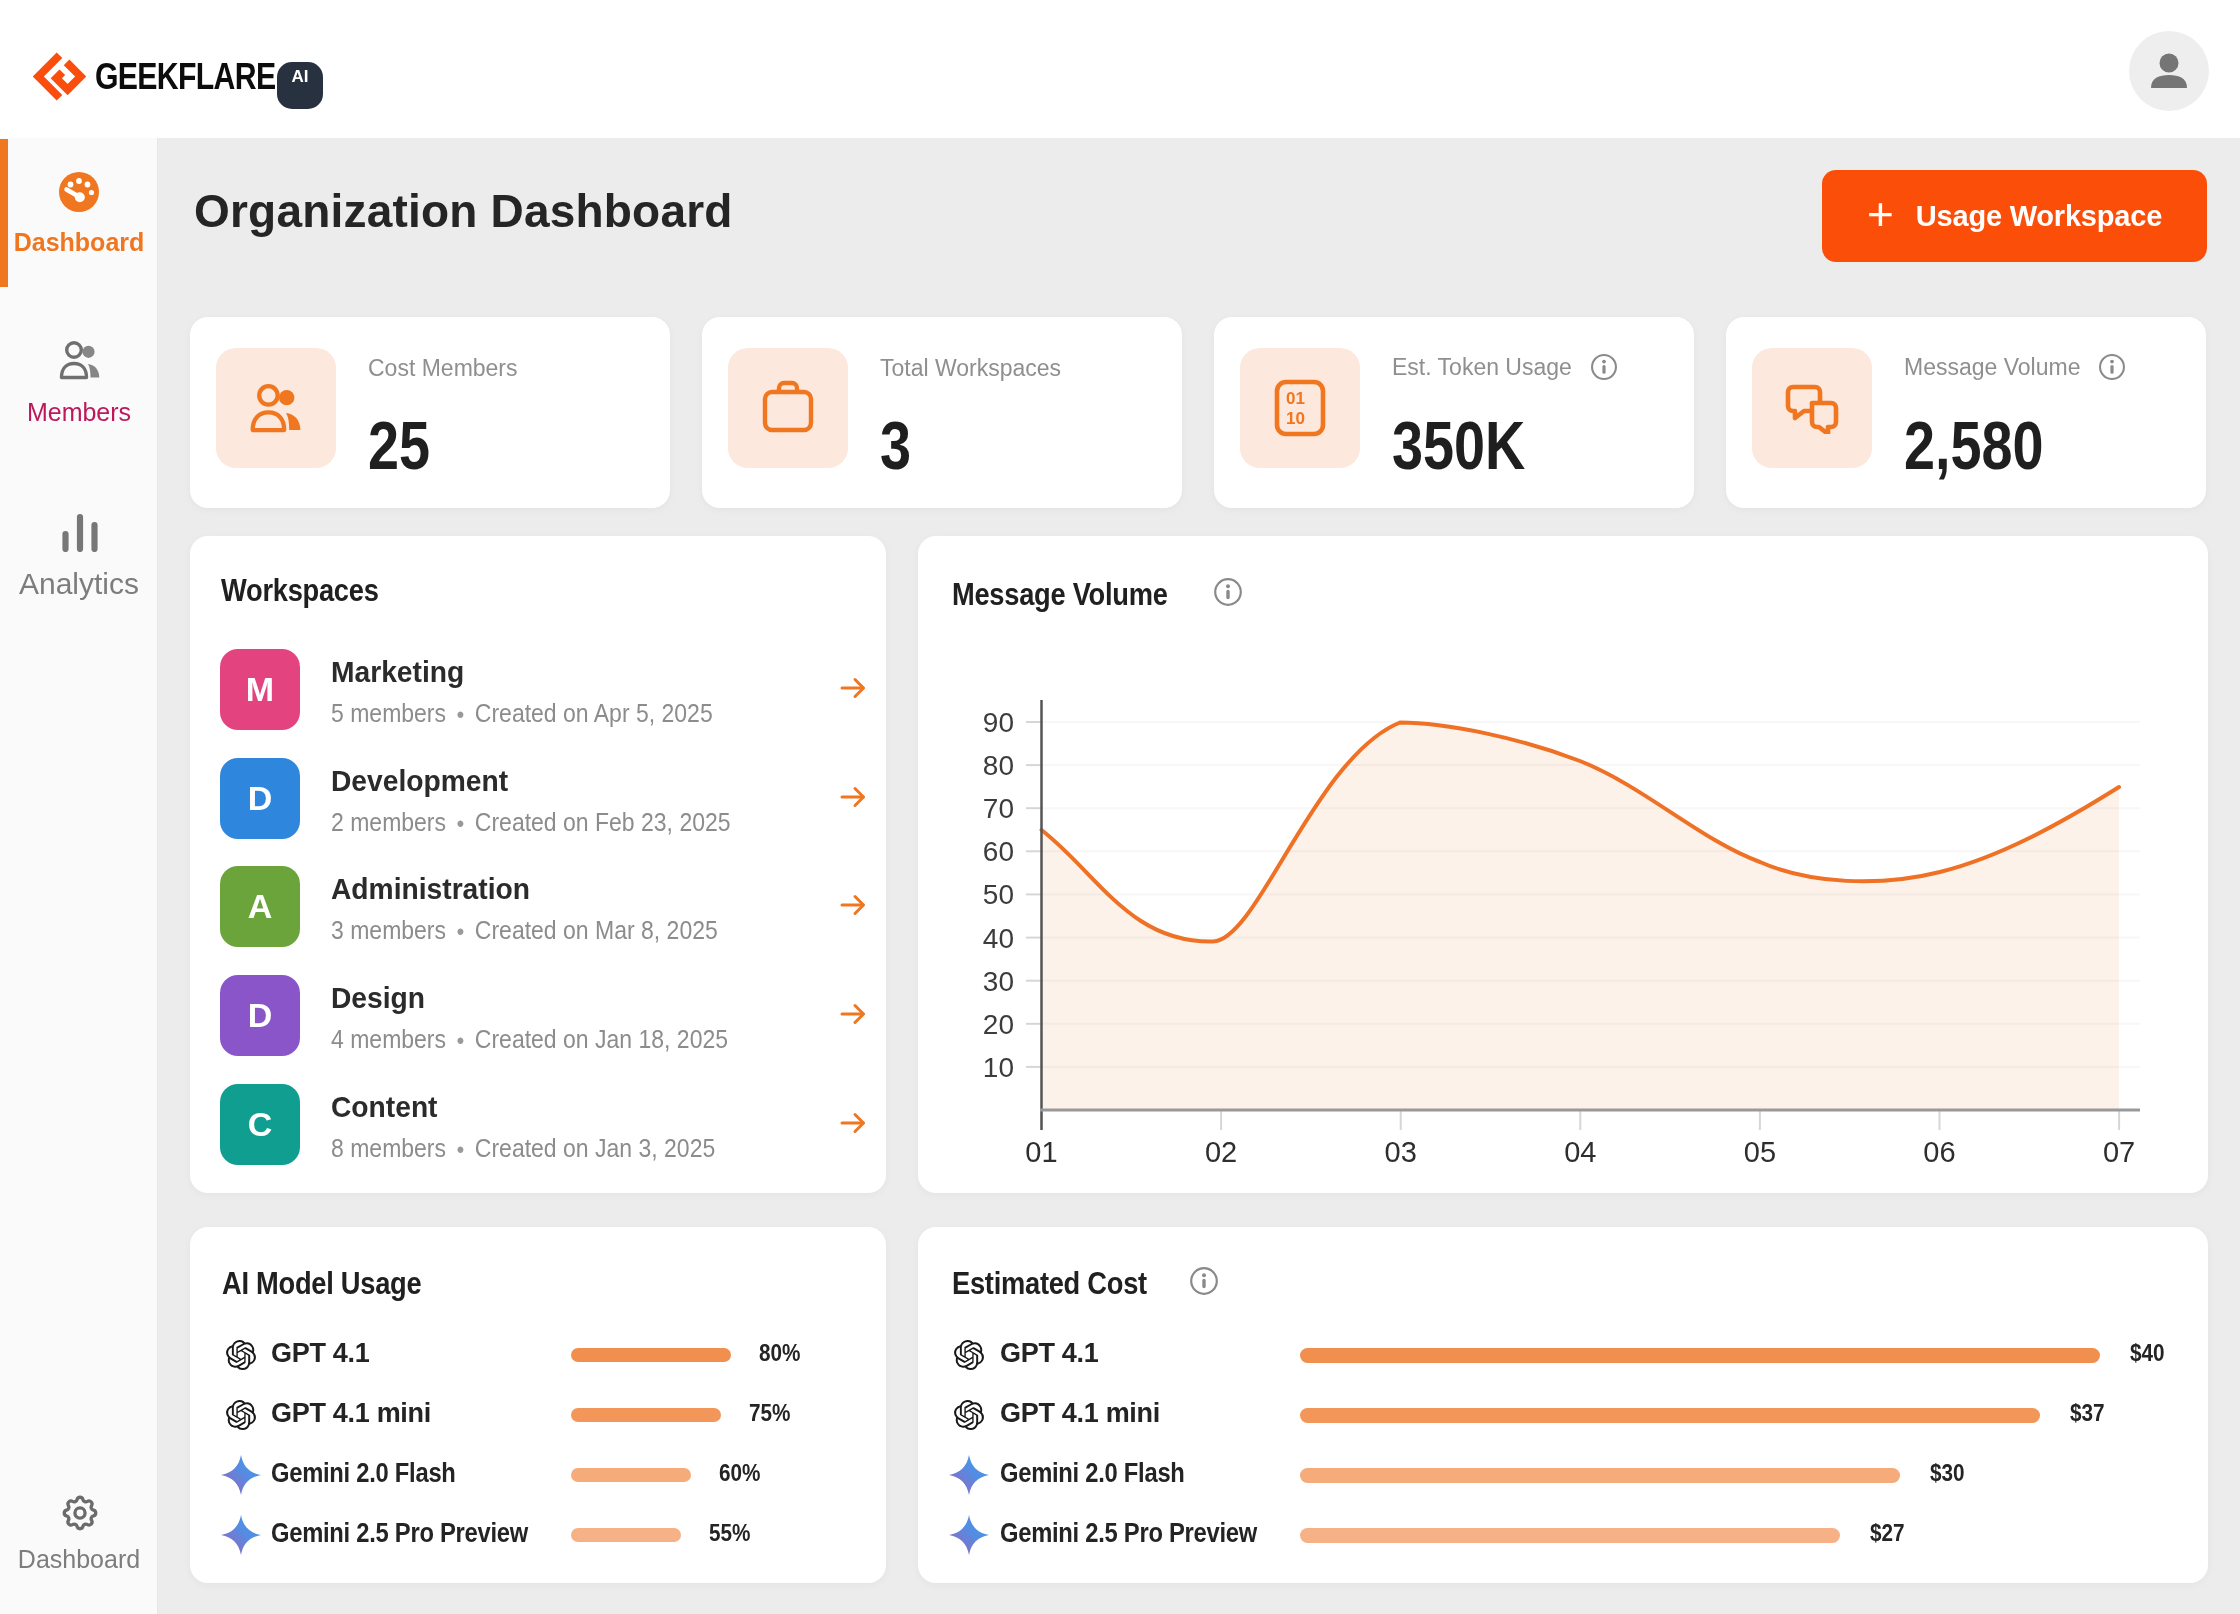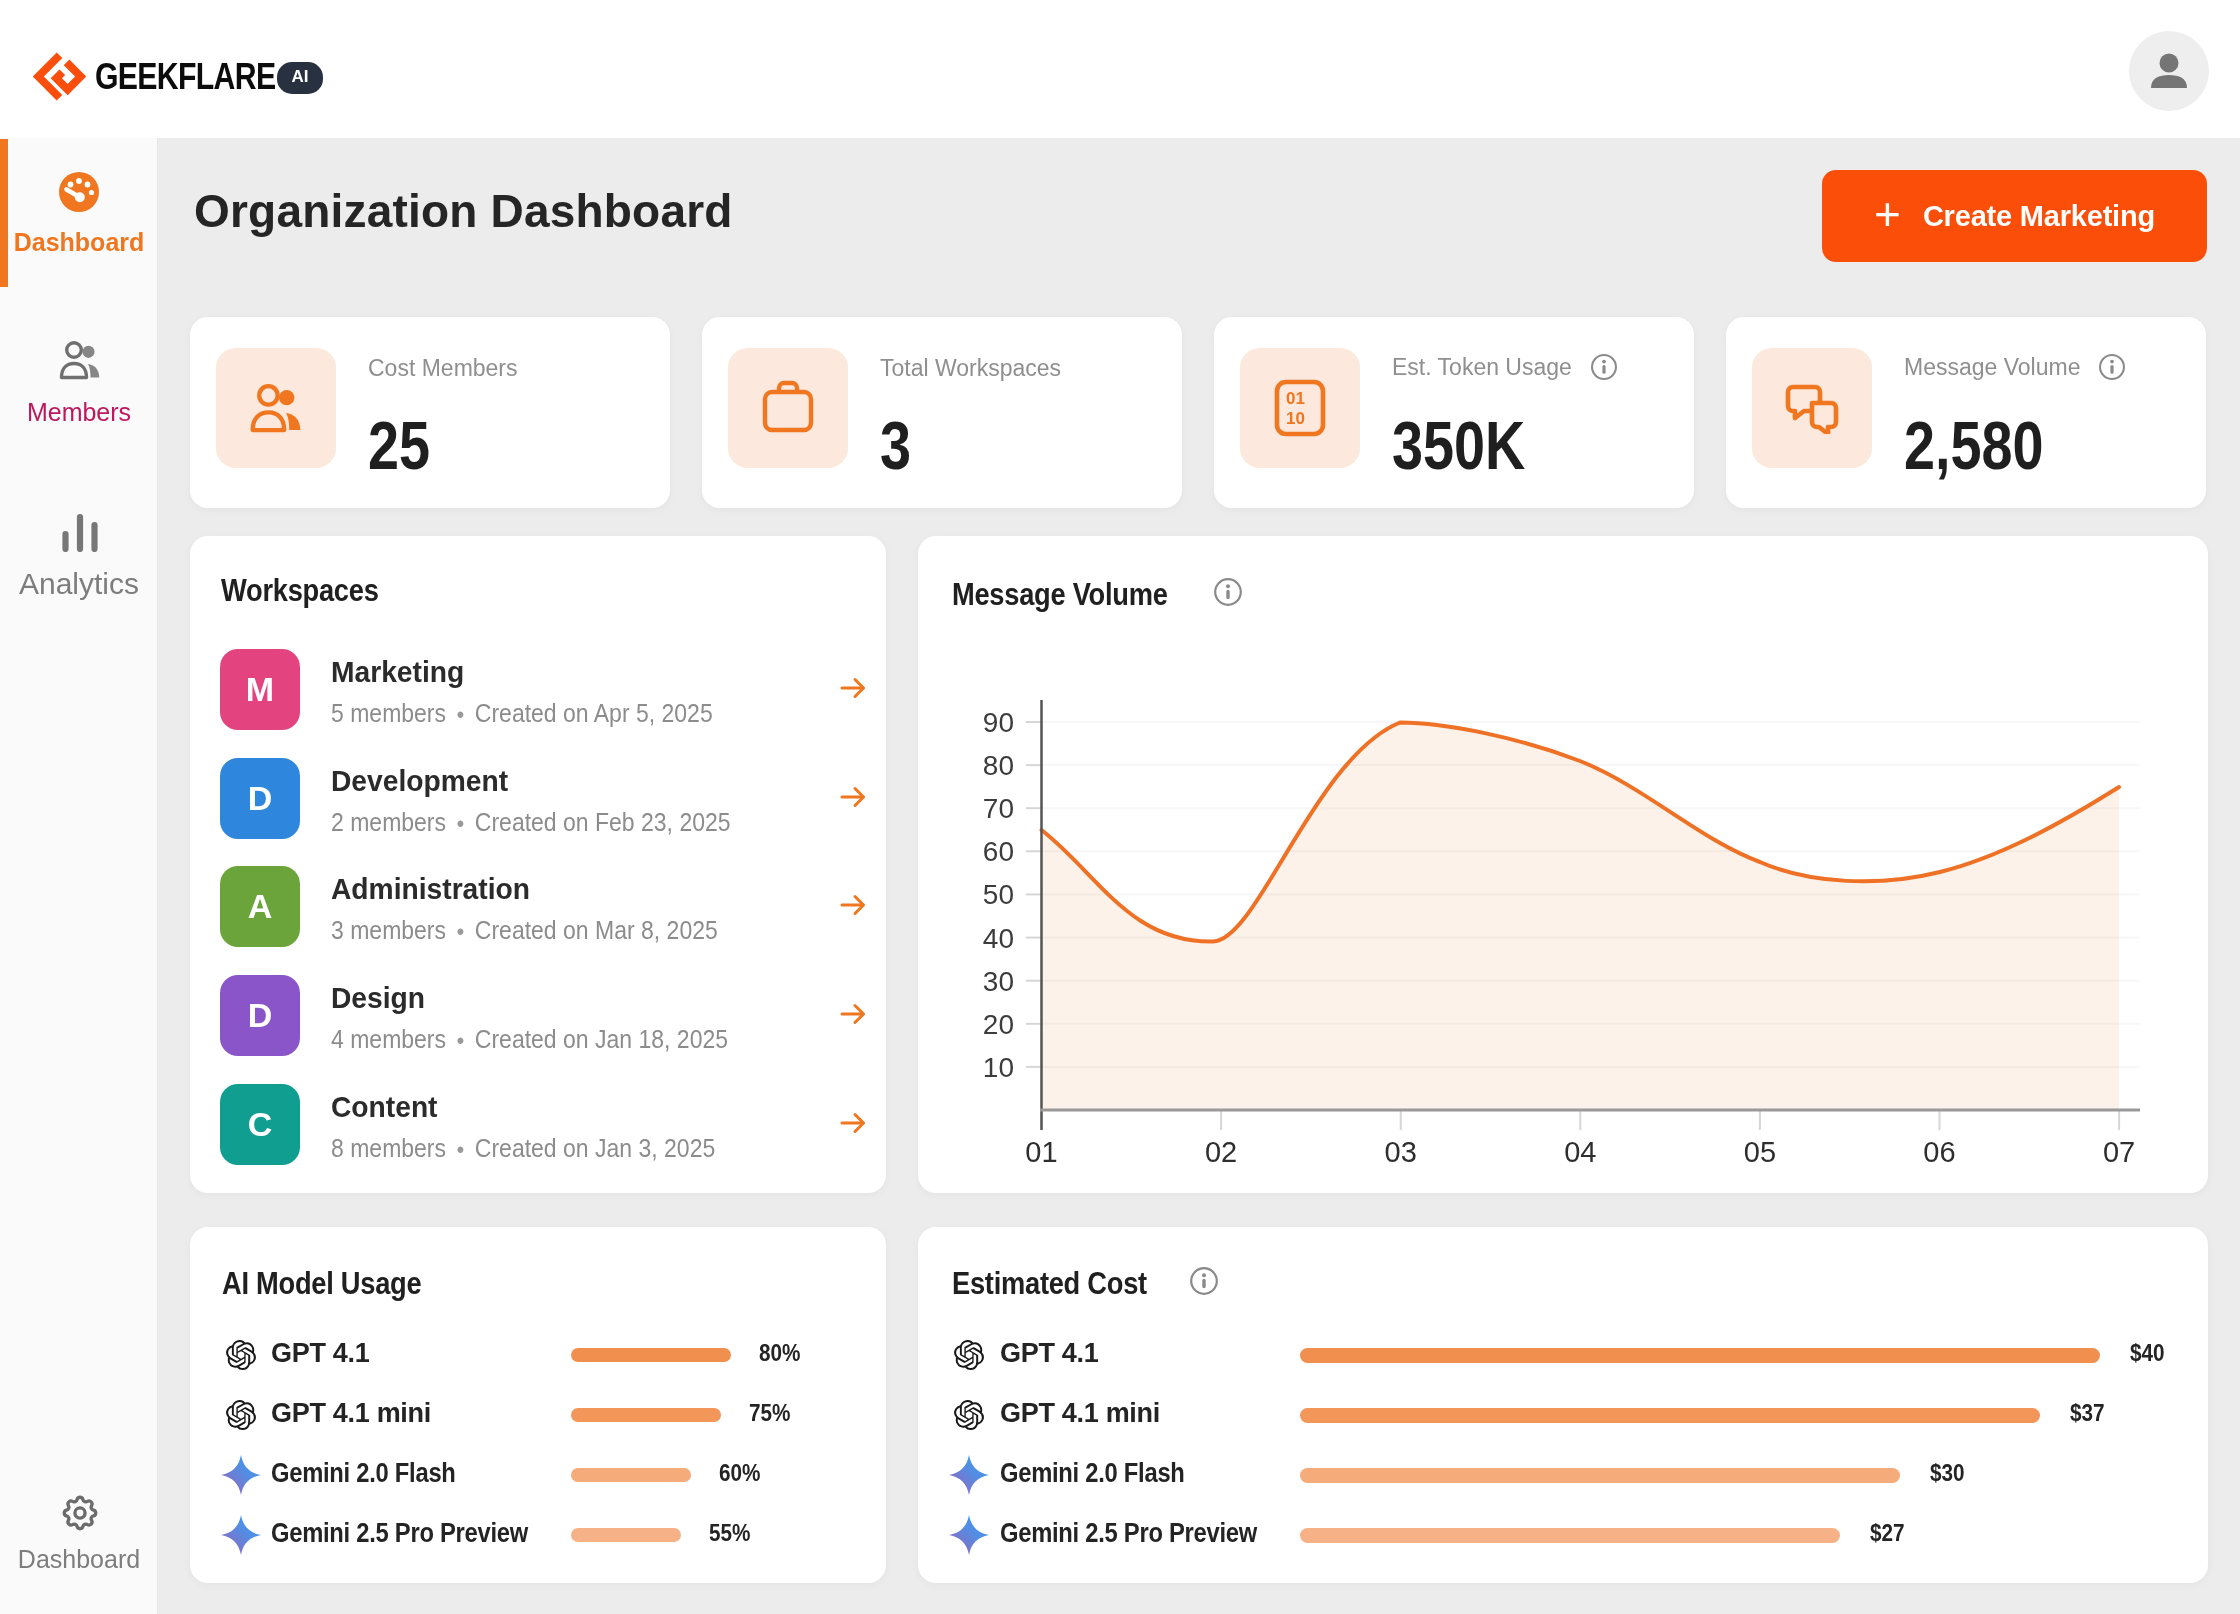--- a/index.html
+++ b/index.html
@@ -17,21 +17,21 @@
 <div class="abs" style="left:0;top:0;width:2240px;height:138px;background:#fff;"></div>
 <div class="abs" style="left:33px;top:50px;width:53px;height:53px;">
 <svg width="53" height="53" viewBox="0 0 53 53">
 <g transform="rotate(45 26.5 26.5)" fill="none" stroke="#fb4e0d" stroke-width="8">
 <path d="M11.5 11.5 L11.5 41.5 L41.5 41.5"></path>
 <path d="M21.5 11.5 L41.5 11.5 L41.5 30 L25.5 30 L25.5 21.5"></path>
 </g>
 </svg>
 </div>
 <div class="abs" style="left:95px;top:56px;height:40px;font-size:36px;font-weight:800;color:#0c0c0c;letter-spacing:-0.8px;transform:scaleX(0.84);transform-origin:left;white-space:nowrap;">GEEKFLARE</div>
-<div class="abs" style="left:277px;top:62px;width:46px;height:32px;border-radius:15px;background:#28313f;color:#fff;font-size:17px;font-weight:700;text-align:center;line-height:29px;">AI</div>
+<div class="abs" style="left:277px;top:62px;width:46px;height:47px;border-radius:15px;background:#28313f;color:#fff;font-size:17px;font-weight:700;text-align:center;line-height:29px;">AI</div>
 <div class="abs" style="left:2129px;top:31px;width:80px;height:80px;border-radius:50%;background:#eeeeee;">
 <svg width="80" height="80" viewBox="0 0 80 80">
 <circle cx="40" cy="32" r="9.5" fill="#757575"></circle>
 <path d="M22 57 C22 47 30 44 40 44 C50 44 58 47 58 57 Z" fill="#757575"></path>
 </svg>
 </div>
 
 <div class="abs" style="left:0;top:138px;width:158px;height:1476px;background:#fafafa;border-right:1px solid #e7e7e7;"></div>
 <div class="abs" style="left:0;top:139px;width:8px;height:148px;background:#f0761f;"></div>
 
@@ -75,21 +75,21 @@
 <svg width="42" height="42" viewBox="0 0 24 24" fill="none" stroke="#6b6b6b" stroke-width="1.9" stroke-linecap="round" stroke-linejoin="round">
 <path d="M10.325 4.317c.426 -1.756 2.924 -1.756 3.35 0a1.724 1.724 0 0 0 2.573 1.066c1.543 -.94 3.31 .826 2.37 2.37a1.724 1.724 0 0 0 1.065 2.572c1.756 .426 1.756 2.924 0 3.35a1.724 1.724 0 0 0 -1.066 2.573c.94 1.543 -.826 3.31 -2.37 2.37a1.724 1.724 0 0 0 -2.572 1.065c-.426 1.756 -2.924 1.756 -3.35 0a1.724 1.724 0 0 0 -2.573 -1.066c-1.543 .94 -3.31 -.826 -2.37 -2.37a1.724 1.724 0 0 0 -1.065 -2.572c-1.756 -.426 -1.756 -2.924 0 -3.35a1.724 1.724 0 0 0 1.066 -2.573c-.94 -1.543 .826 -3.31 2.37 -2.37c1 .608 2.296 .07 2.572 -1.065z"></path>
 <circle cx="12" cy="12" r="2.9"></circle>
 </svg>
 </div>
 <div class="abs" style="left:0;top:1545px;width:158px;text-align:center;font-size:25px;color:#7d7d7d;">Dashboard</div>
 
 <div class="abs" style="left:194px;top:184px;font-size:46px;font-weight:700;color:#252525;letter-spacing:0.2px;">Organization Dashboard</div>
 <div class="abs" style="left:1822px;top:170px;width:385px;height:92px;border-radius:14px;background:#fb4e09;color:#fff;display:flex;align-items:center;justify-content:center;">
     <span style="font-weight:400;font-size:46px;margin-right:22px;margin-top:-5px;">+</span>
-    <span style="font-size:29px;font-weight:700;letter-spacing:-0.2px;">Create Marketing</span>
+    <span style="font-size:29px;font-weight:700;letter-spacing:-0.2px;">Usage Workspace</span>
   </div>
 
 <div class="card" style="left:190px;top:317px;width:480px;height:191px;"></div>
 <div class="card" style="left:702px;top:317px;width:480px;height:191px;"></div>
 <div class="card" style="left:1214px;top:317px;width:480px;height:191px;"></div>
 <div class="card" style="left:1726px;top:317px;width:480px;height:191px;"></div>
 
 <div class="abs" style="left:216px;top:348px;width:120px;height:120px;border-radius:20px;background:#fce8dc;"></div>
 <div class="abs" style="left:728px;top:348px;width:120px;height:120px;border-radius:20px;background:#fce8dc;"></div>
 <div class="abs" style="left:1240px;top:348px;width:120px;height:120px;border-radius:20px;background:#fce8dc;"></div>

